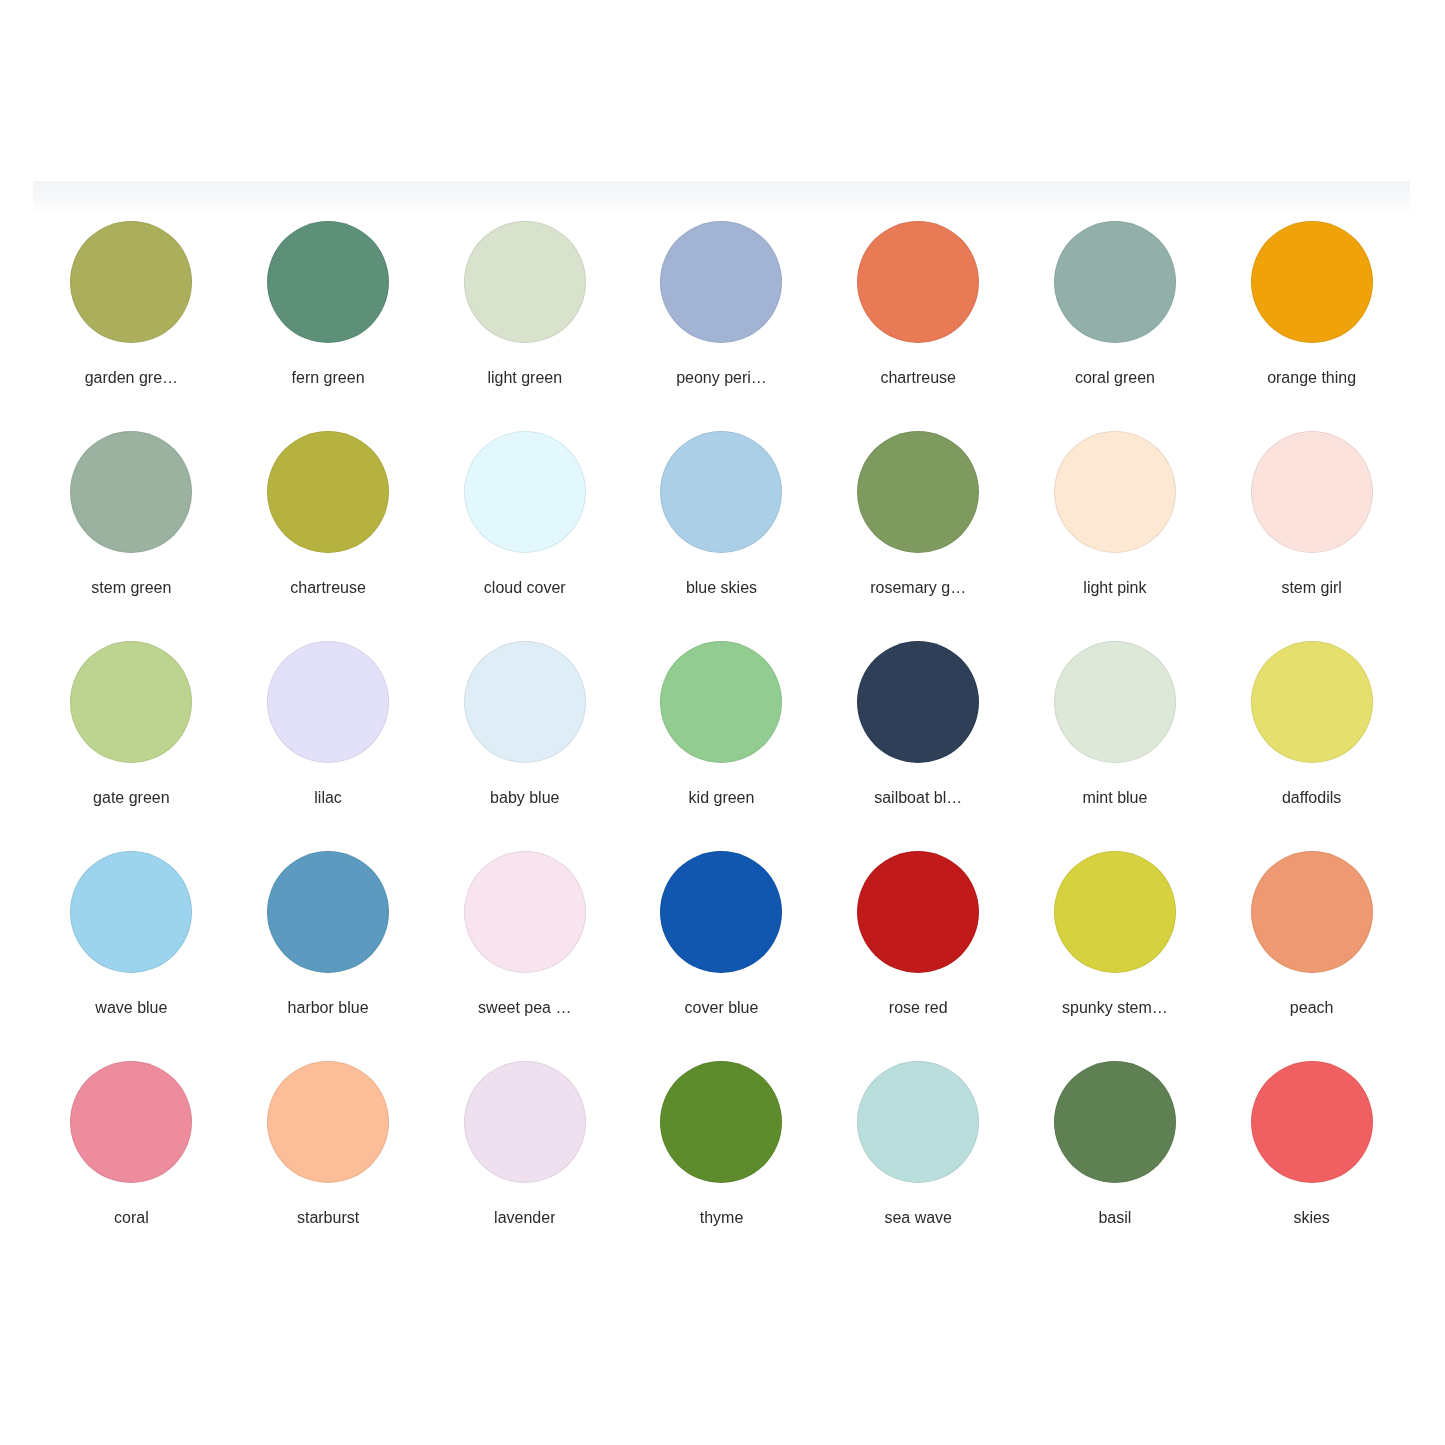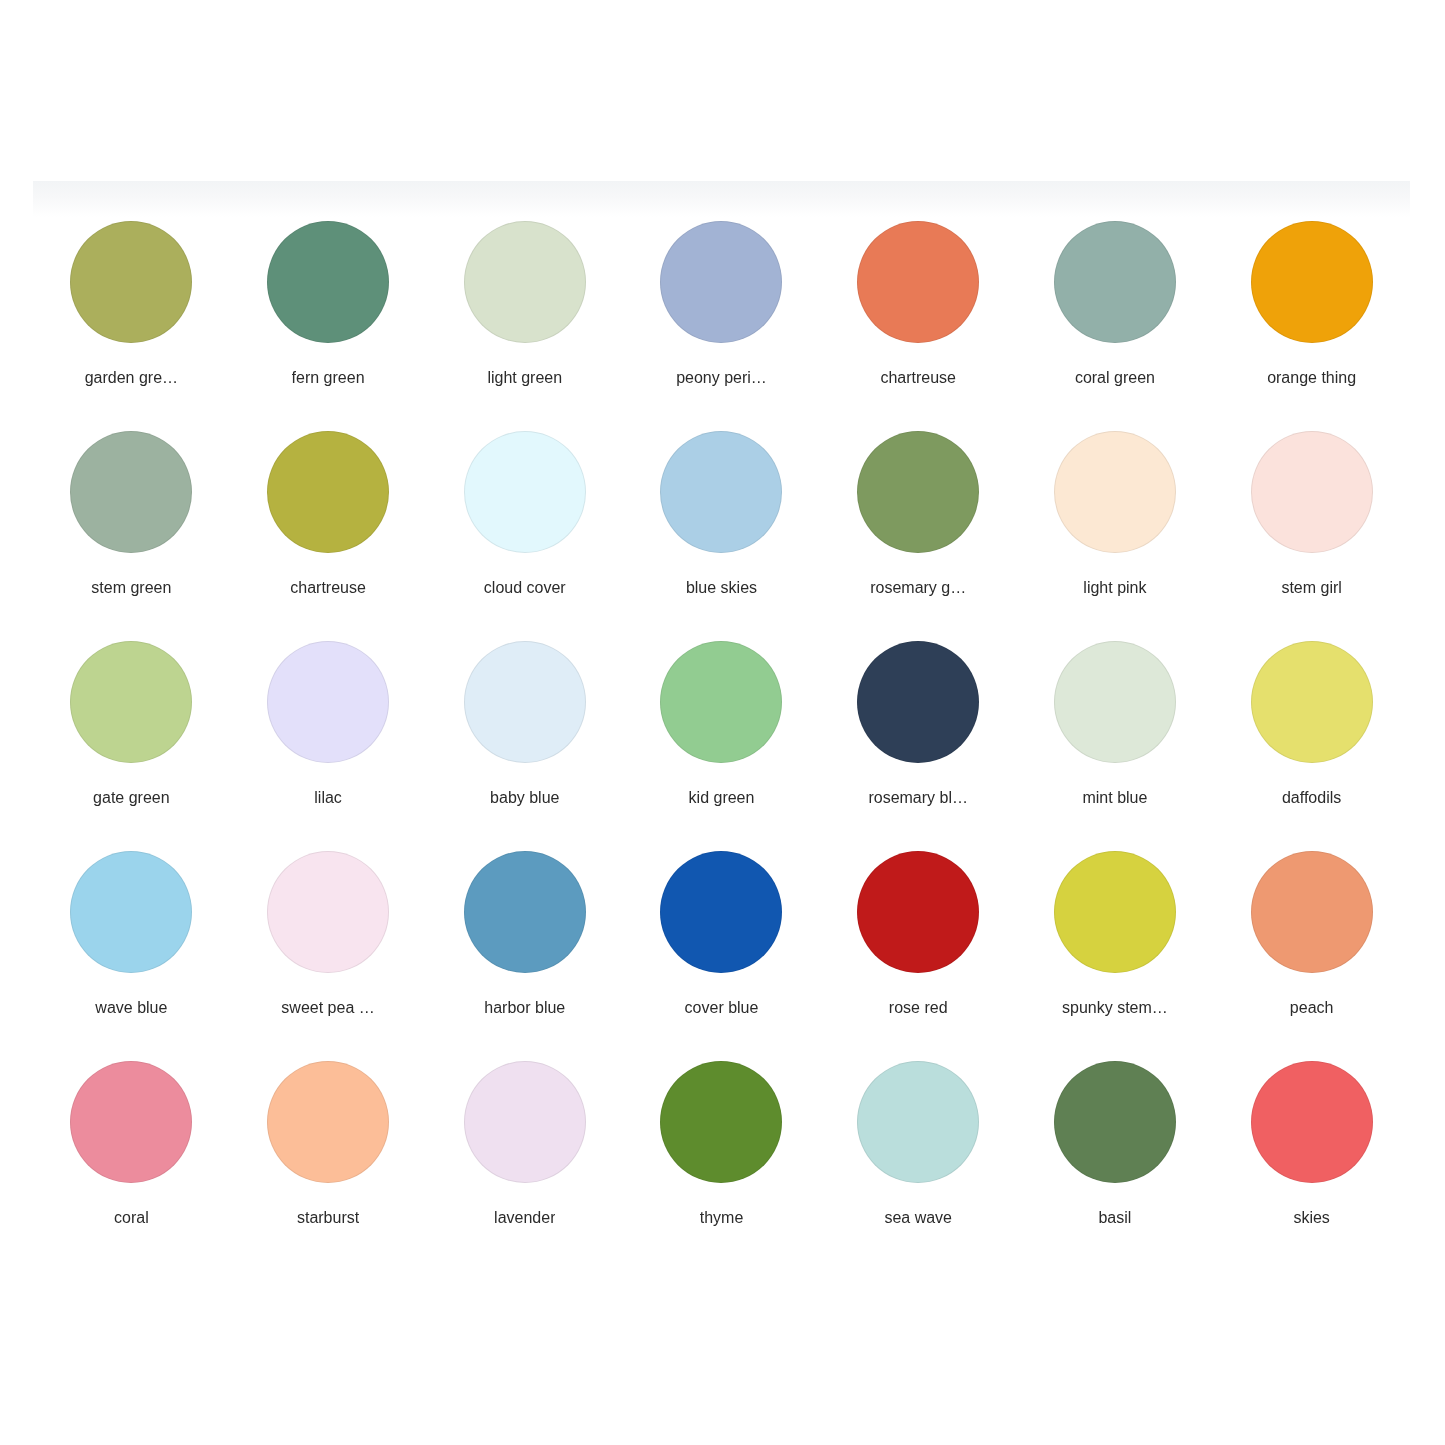--- a/index.html
+++ b/index.html
@@ -149,43 +149,43 @@
       <div class="swatch-cell">
         <div class="swatch-dot" style="background: rgb(223, 237, 247);"></div>
         <div class="swatch-label">baby blue</div>
       </div>
       <div class="swatch-cell">
         <div class="swatch-dot" style="background: rgb(146, 204, 145);"></div>
         <div class="swatch-label">kid green</div>
       </div>
       <div class="swatch-cell">
         <div class="swatch-dot" style="background: rgb(46, 63, 87);"></div>
-        <div class="swatch-label">rosemary bl…</div>
+        <div class="swatch-label">sailboat bl…</div>
       </div>
       <div class="swatch-cell">
         <div class="swatch-dot" style="background: rgb(221, 232, 216);"></div>
         <div class="swatch-label">mint blue</div>
       </div>
       <div class="swatch-cell">
         <div class="swatch-dot" style="background: rgb(229, 224, 109);"></div>
         <div class="swatch-label">daffodils</div>
       </div>
       <div class="swatch-cell">
         <div class="swatch-dot" style="background: rgb(155, 212, 236);"></div>
         <div class="swatch-label">wave blue</div>
       </div>
       <div class="swatch-cell">
+        <div class="swatch-dot" style="background: rgb(92, 155, 191);"></div>
+        <div class="swatch-label">harbor blue</div>
+      </div>
+      <div class="swatch-cell">
         <div class="swatch-dot" style="background: rgb(248, 228, 239);"></div>
         <div class="swatch-label">sweet pea …</div>
       </div>
       <div class="swatch-cell">
-        <div class="swatch-dot" style="background: rgb(92, 155, 191);"></div>
-        <div class="swatch-label">harbor blue</div>
-      </div>
-      <div class="swatch-cell">
         <div class="swatch-dot" style="background: rgb(17, 87, 176);"></div>
         <div class="swatch-label">cover blue</div>
       </div>
       <div class="swatch-cell">
         <div class="swatch-dot" style="background: rgb(192, 26, 26);"></div>
         <div class="swatch-label">rose red</div>
       </div>
       <div class="swatch-cell">
         <div class="swatch-dot" style="background: rgb(214, 210, 63);"></div>
         <div class="swatch-label">spunky stem…</div>

